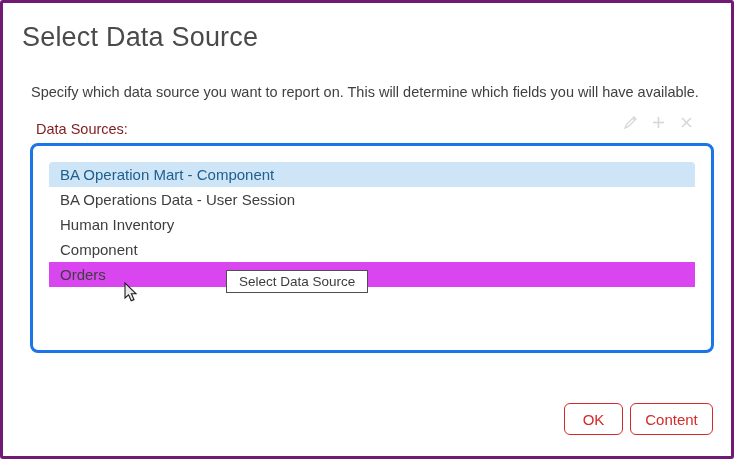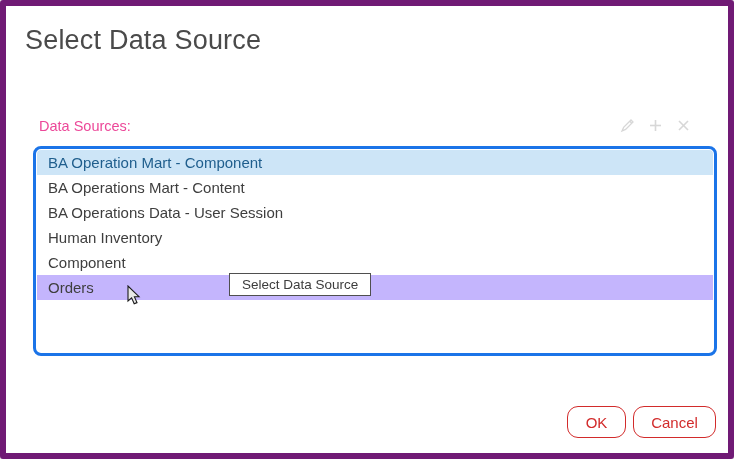--- a/index.html
+++ b/index.html
@@ -1,71 +1,72 @@
 <!DOCTYPE html>
 <html><head>
 <meta charset="utf-8">
 <style>
   * { margin:0; padding:0; box-sizing:border-box; }
   html,body { background:#e9e9e9; font-family:"Liberation Sans","DejaVu Sans",sans-serif; }
   .dialog {
     position:relative; width:734px; height:459px; background:#ffffff;
-    border:6px solid #701a75; border-radius:3px; overflow:hidden;
+    border:3px solid #701a75; border-radius:3px; overflow:hidden;
   }
   .title {
     position:absolute; left:19px; top:19px;
     font-size:27px; font-weight:300; color:#4a4a4a; letter-spacing:0.2px;
   }
   .description {
     position:absolute; left:28px; top:81px;
     font-size:14.5px; color:#404040;
   }
   .ds-label {
-    position:absolute; left:33px; top:112px;
-    font-size:14.5px; color:#ec4899;
+    position:absolute; left:33px; top:118px;
+    font-size:14.5px; color:#7f1d1d;
   }
   .toolbar {
     position:absolute; top:111px; right:36px;
     display:flex; align-items:center; gap:11px;
   }
   .tool-icon { width:17px; height:17px; cursor:pointer; display:block; }
   .listbox {
     position:absolute; left:27px; top:140px; width:684px; height:210px;
     background:#ffffff; border:3px solid #1b74e8; border-radius:8px;
-    padding:1px; overflow:hidden;
+    padding:16px; overflow:hidden;
   }
   .list-inner { width:100%; height:100%; border-radius:4px; overflow:hidden; }
   .row {
     height:25px; line-height:25px; padding-left:11px;
     font-size:15px; color:#3e3e3e; white-space:nowrap; cursor:default;
   }
   .row.selected { background:#cde5f7; color:#1f5e8d; }
-  .row.hovered  { background:#c4b5fd; }
+  .row.hovered  { background:#d946ef; }
   .tooltip {
     position:absolute; left:223px; top:267px; height:23px;
     padding:0 12px; line-height:21px;
     background:#ffffff; border:1px solid #4f4f4f;
     font-size:13.5px; color:#3c3c3c; white-space:nowrap; z-index:5;
   }
   .cursor { position:absolute; left:121px; top:279px; z-index:6; }
   .btn {
     position:absolute; top:400px; height:32px;
-    background:#ffffff; border:1.5px solid #d22b2b; border-radius:11px;
+    background:#ffffff; border:1.5px solid #d22b2b; border-radius:6px;
     color:#d22b2b; font-size:15px; font-family:inherit; cursor:pointer;
   }
   .btn-ok { left:561px; width:59px; }
   .btn-cancel { left:627px; width:83px; }
 </style>
 </head>
 <body>
 
 <div class="dialog">
 
   <div class="title">Select Data Source</div>
 
+  <div class="description">Specify which data source you want to report on. This will determine which fields you will have available.</div>
 
   <div class="ds-label">Data Sources:</div>
 
   <div class="toolbar">
     <span>
       <svg class="tool-icon" viewBox="0 0 17 17">
         <path d="M3 14 L4.6 10.4 L12 3 L14 5 L6.6 12.4 Z" fill="none" stroke="#d7d7d7" stroke-width="1.3"></path>
         <line x1="10.8" y1="4.2" x2="12.8" y2="6.2" stroke="#d7d7d7" stroke-width="1.3"></line>
       </svg>
     </span>
@@ -79,32 +80,31 @@
       <svg class="tool-icon" viewBox="0 0 17 17">
         <line x1="4" y1="4" x2="13" y2="13" stroke="#d7d7d7" stroke-width="1.6"></line>
         <line x1="13" y1="4" x2="4" y2="13" stroke="#d7d7d7" stroke-width="1.6"></line>
       </svg>
     </span>
   </div>
 
   <div class="listbox">
     <div class="list-inner">
       <div class="row selected">BA Operation Mart - Component</div>
-      <div class="row">BA Operations Mart - Content</div>
       <div class="row">BA Operations Data - User Session</div>
       <div class="row">Human Inventory</div>
       <div class="row">Component</div>
       <div class="row hovered">Orders</div>
     </div>
   </div>
 
   <div class="tooltip">Select Data Source</div>
 
   <div class="cursor">
     <svg width="14" height="21" viewBox="0 0 14 21">
       <path d="M1 1 L1 16 L4.6 12.8 L7.2 18.8 L10 17.6 L7.4 11.7 L12 11.7 Z" fill="#e8e8e8" stroke="#1a1a1a" stroke-width="1.1"></path>
     </svg>
   </div>
 
   <button class="btn btn-ok">OK</button>
-  <button class="btn btn-cancel">Cancel</button>
+  <button class="btn btn-cancel">Content</button>
 
 </div>
 
 </body></html>

